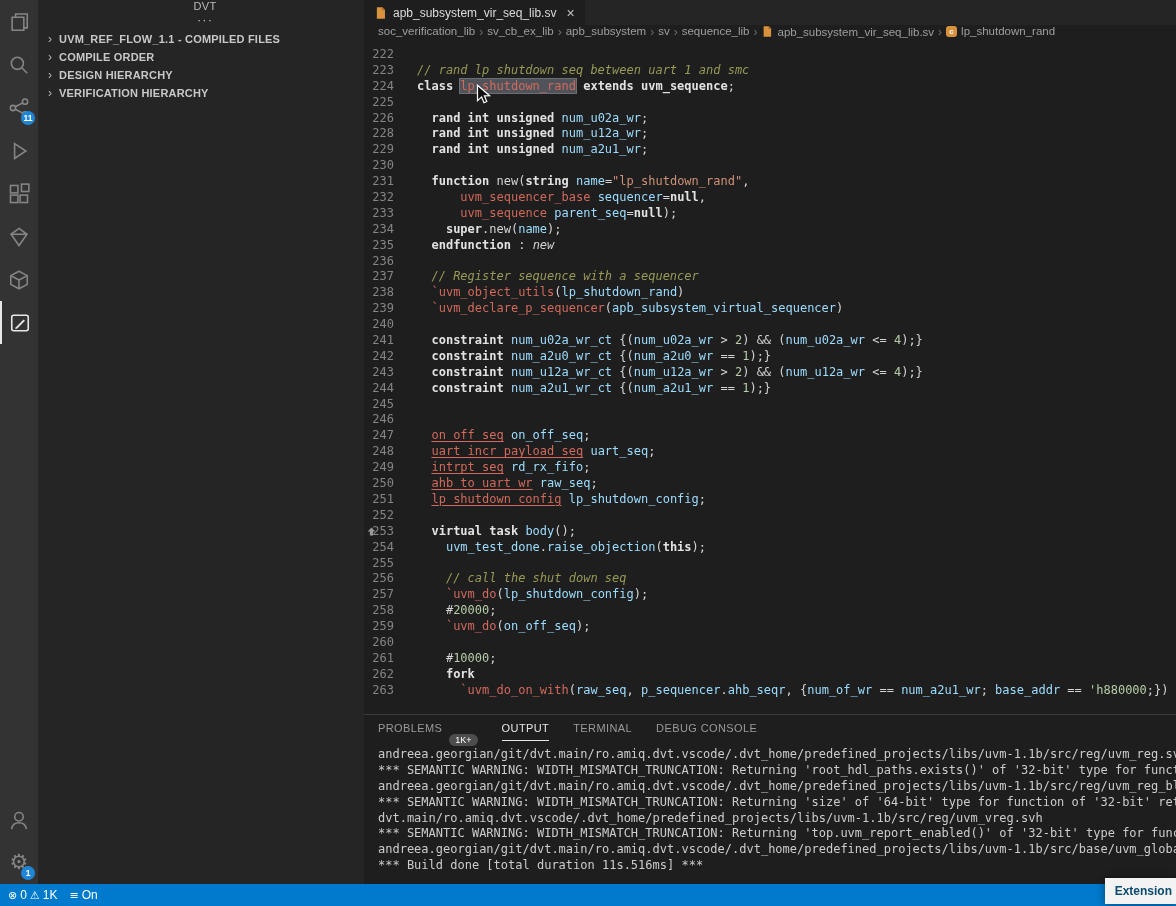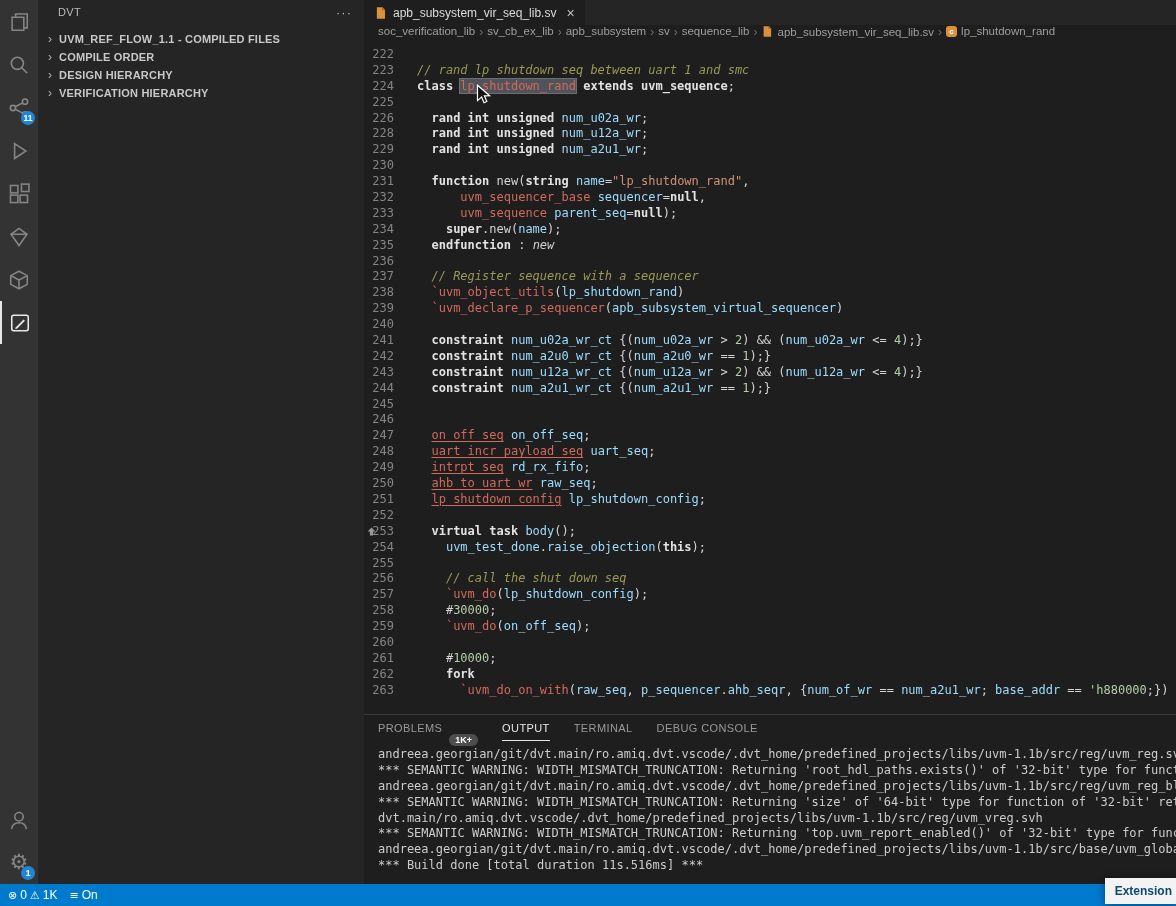--- a/index.html
+++ b/index.html
@@ -16,21 +16,21 @@
   .ab-item svg{stroke:currentColor;fill:none;stroke-width:1.15;}
   .ab-item.active{color:#e7e7e7;border-left:2px solid #e7e7e7;}
   .ab-badge{position:absolute;right:3px;bottom:4px;min-width:14px;height:14px;border-radius:8px;
     background:#1f86d6;color:#fff;font-size:8.5px;font-weight:700;display:flex;align-items:center;
     justify-content:center;padding:0 2px;box-sizing:border-box;}
   .gear-glyph{font-family:"DejaVu Sans",sans-serif;font-size:21px;line-height:1;}
 
   
   .sidebar{position:absolute;left:38px;top:0;width:326px;bottom:22px;background:#252526;}
   .sidebar-header{height:24px;display:flex;align-items:center;justify-content:space-between;
-    padding:0 12px 0 20px;color:#bcbcbc;font-size:11px;letter-spacing:.4px;}
+    padding:0 12px 0 20px;color:#bcbcbc;font-size:11px;letter-spacing:.4px;flex-direction:column;}
   .sidebar-menu{color:#bdbdbd;font-size:13px;letter-spacing:1px;cursor:pointer;}
   .tree{margin-top:6px;}
   .tree-item{height:18px;display:flex;align-items:center;padding-left:4px;cursor:pointer;}
   .chev{width:16px;text-align:center;color:#b5b5b5;font-size:12px;line-height:1;margin-right:1px;}
   .tree-label{font-size:11px;font-weight:700;color:#c8c8c8;letter-spacing:.2px;white-space:nowrap;}
 
   
   .main{position:absolute;left:364px;right:0;top:0;bottom:22px;display:flex;flex-direction:column;
     background:#1e1e1e;}
   .tabbar{height:25px;background:#252526;display:flex;flex:none;}
@@ -65,21 +65,21 @@
   .tok.hl{color:#D1695C;background:#50545a;outline:1px solid #6b6f74;}
 
   
   .panel{flex:none;height:169px;border-top:1px solid #3c3c3c;display:flex;flex-direction:column;
     background:#1e1e1e;}
   .panel-tabs{height:26px;display:flex;align-items:flex-end;padding-left:14px;gap:24px;flex:none;}
   .ptab{font-size:11px;letter-spacing:.4px;color:#9a9a9a;display:flex;align-items:center;gap:7px;
     height:100%;box-sizing:border-box;cursor:pointer;}
   .ptab.active{color:#e7e7e7;border-bottom:1px solid #e7e7e7;}
   .pbadge{background:#4d4d4d;color:#fff;border-radius:9px;padding:1px 6px;font-size:9px;
-    font-weight:700;letter-spacing:0;margin-top:24px;}
+    font-weight:400;letter-spacing:0;margin-top:24px;}
   .panel-body{flex:1;overflow:hidden;font-family:"DejaVu Sans Mono",monospace;font-size:12px;
     line-height:15.9px;color:#cccccc;padding:6px 0 0 14px;}
   .out-line{white-space:pre;height:15.9px;}
 
   
   .statusbar{position:absolute;left:0;right:0;bottom:0;height:22px;background:#007ACC;color:#fff;
     display:flex;align-items:center;font-size:12px;padding-left:8px;gap:12px;z-index:5;}
   .sb-item{display:flex;align-items:center;gap:3px;cursor:pointer;}
   .sb-ico{font-family:"DejaVu Sans",sans-serif;font-size:11px;line-height:1;}
 
@@ -381,21 +381,21 @@
           <div class="row">
             <span class="num">256</span>
             <span class="codeln"><span class="tok p">    </span><span class="tok c">// call the shut down seq</span></span>
           </div>
           <div class="row">
             <span class="num">257</span>
             <span class="codeln"><span class="tok p">    </span><span class="tok t">`uvm_do</span><span class="tok p">(</span><span class="tok v">lp_shutdown_config</span><span class="tok p">);</span></span>
           </div>
           <div class="row">
             <span class="num">258</span>
-            <span class="codeln"><span class="tok p">    #</span><span class="tok n">30000</span><span class="tok p">;</span></span>
+            <span class="codeln"><span class="tok p">    #</span><span class="tok n">20000</span><span class="tok p">;</span></span>
           </div>
           <div class="row">
             <span class="num">259</span>
             <span class="codeln"><span class="tok p">    </span><span class="tok t">`uvm_do</span><span class="tok p">(</span><span class="tok v">on_off_seq</span><span class="tok p">);</span></span>
           </div>
           <div class="row">
             <span class="num">260</span>
             <span class="codeln"></span>
           </div>
           <div class="row">

